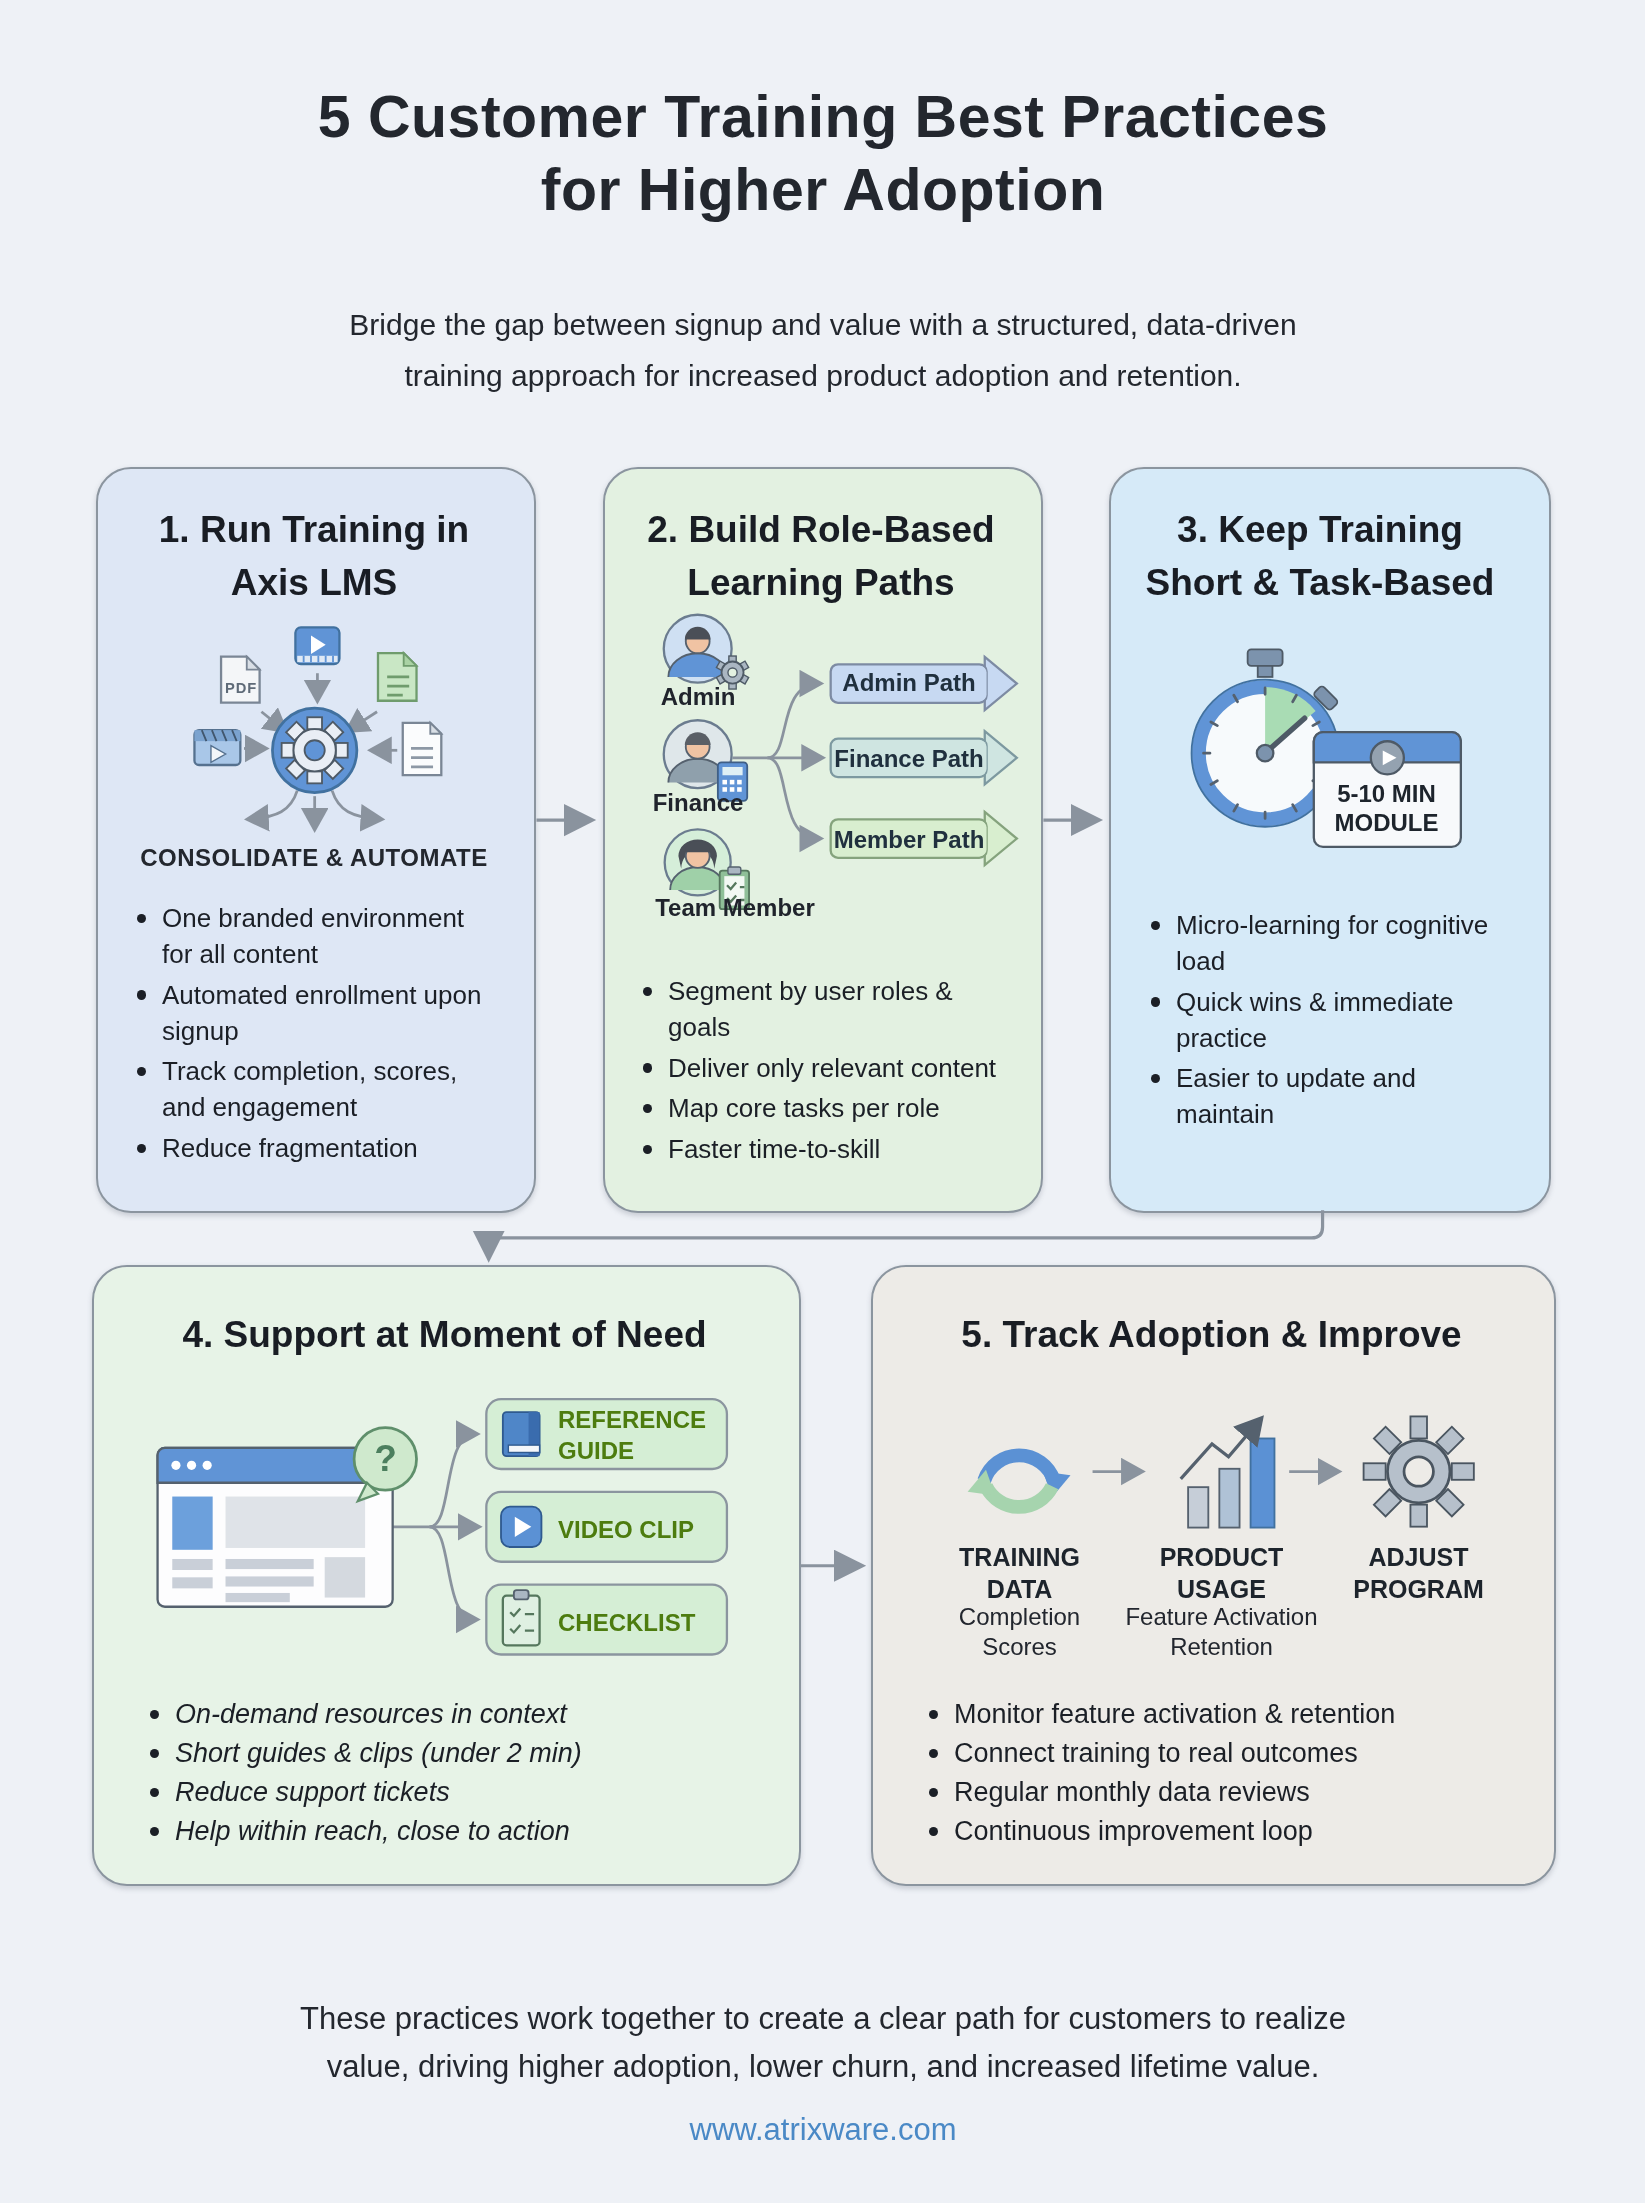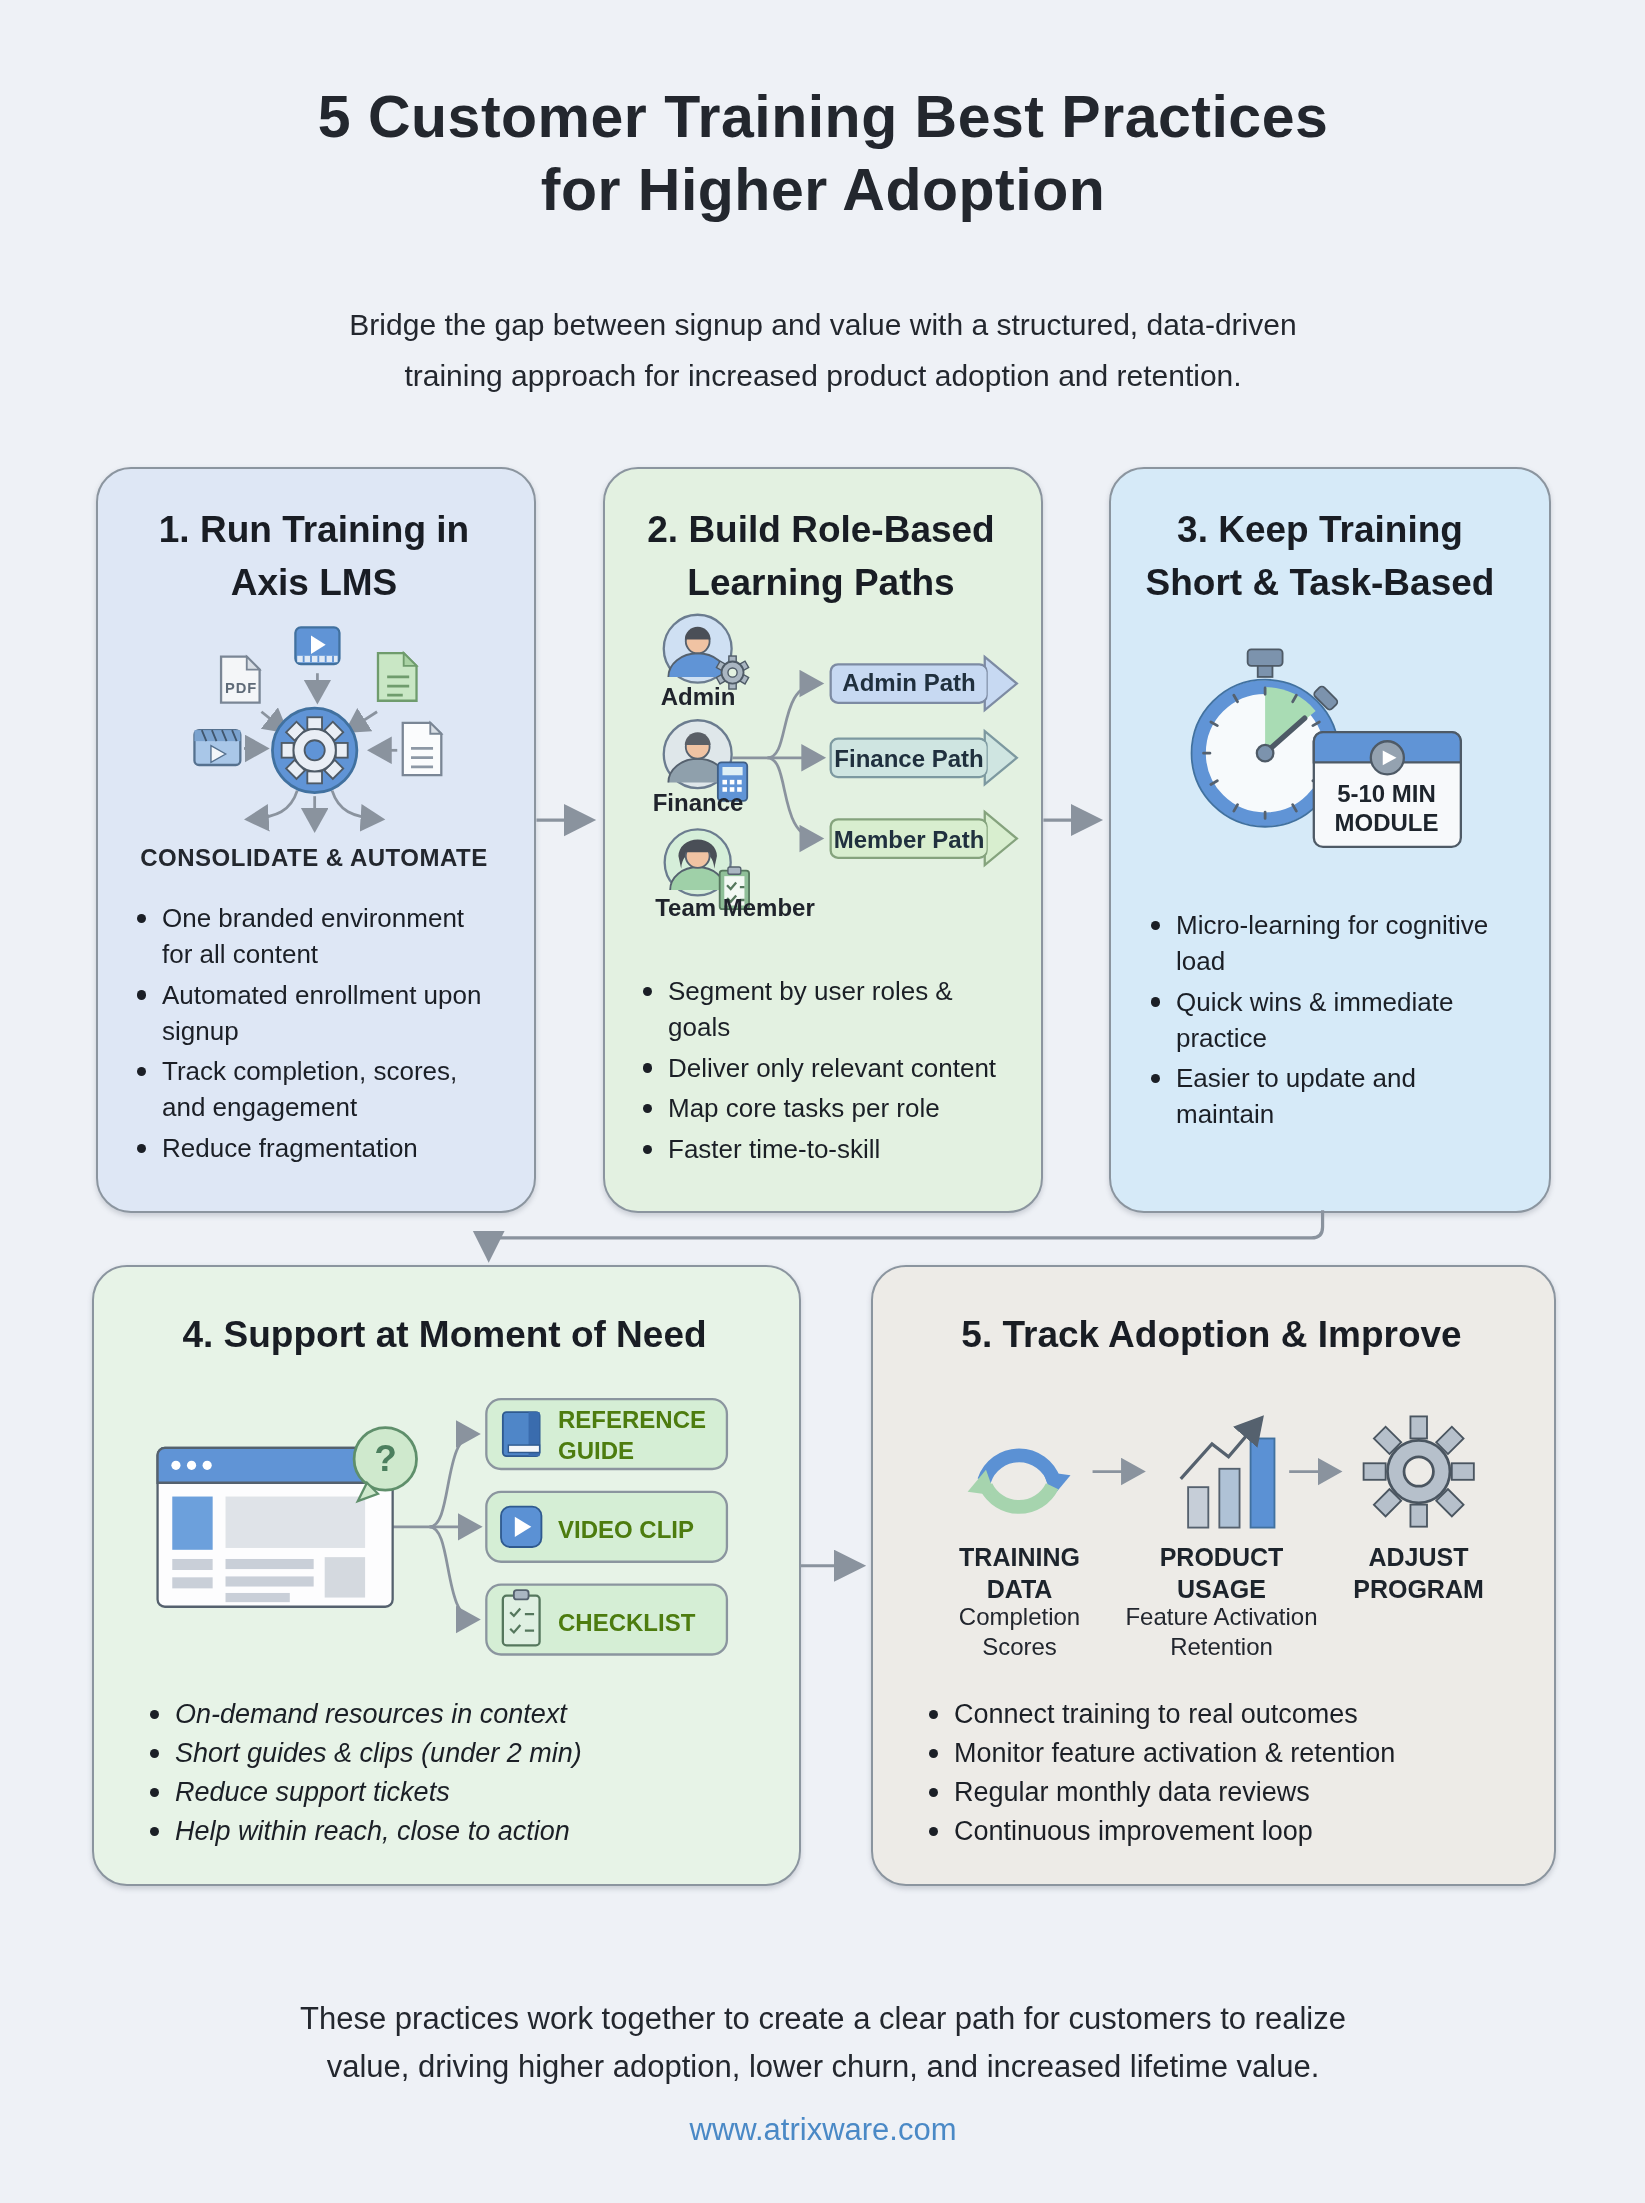--- a/index.html
+++ b/index.html
@@ -410,22 +410,22 @@
   </div>
   <div class="abs ctr step-sub" style="left:923px;top:1602px;width:193px;">
     <div>Completion</div>
     <div>Scores</div>
   </div>
   <div class="abs ctr step-sub" style="left:1125px;top:1602px;width:193px;">
     <div>Feature Activation</div>
     <div>Retention</div>
   </div>
   <ul class="bullets wide abs" style="left:921px;top:1695px;width:624px;">
+    <li>Monitor feature activation &amp; retention</li>
     <li>Connect training to real outcomes</li>
-    <li>Monitor feature activation &amp; retention</li>
     <li>Regular monthly data reviews</li>
     <li>Continuous improvement loop</li>
   </ul>
 
   <div class="abs ctr footer-text">
     <div>These practices work together to create a clear path for customers to realize</div>
     <div>value, driving higher adoption, lower churn, and increased lifetime value.</div>
   </div>
   <a href="#" class="abs ctr site-link">www.atrixware.com</a>
 

